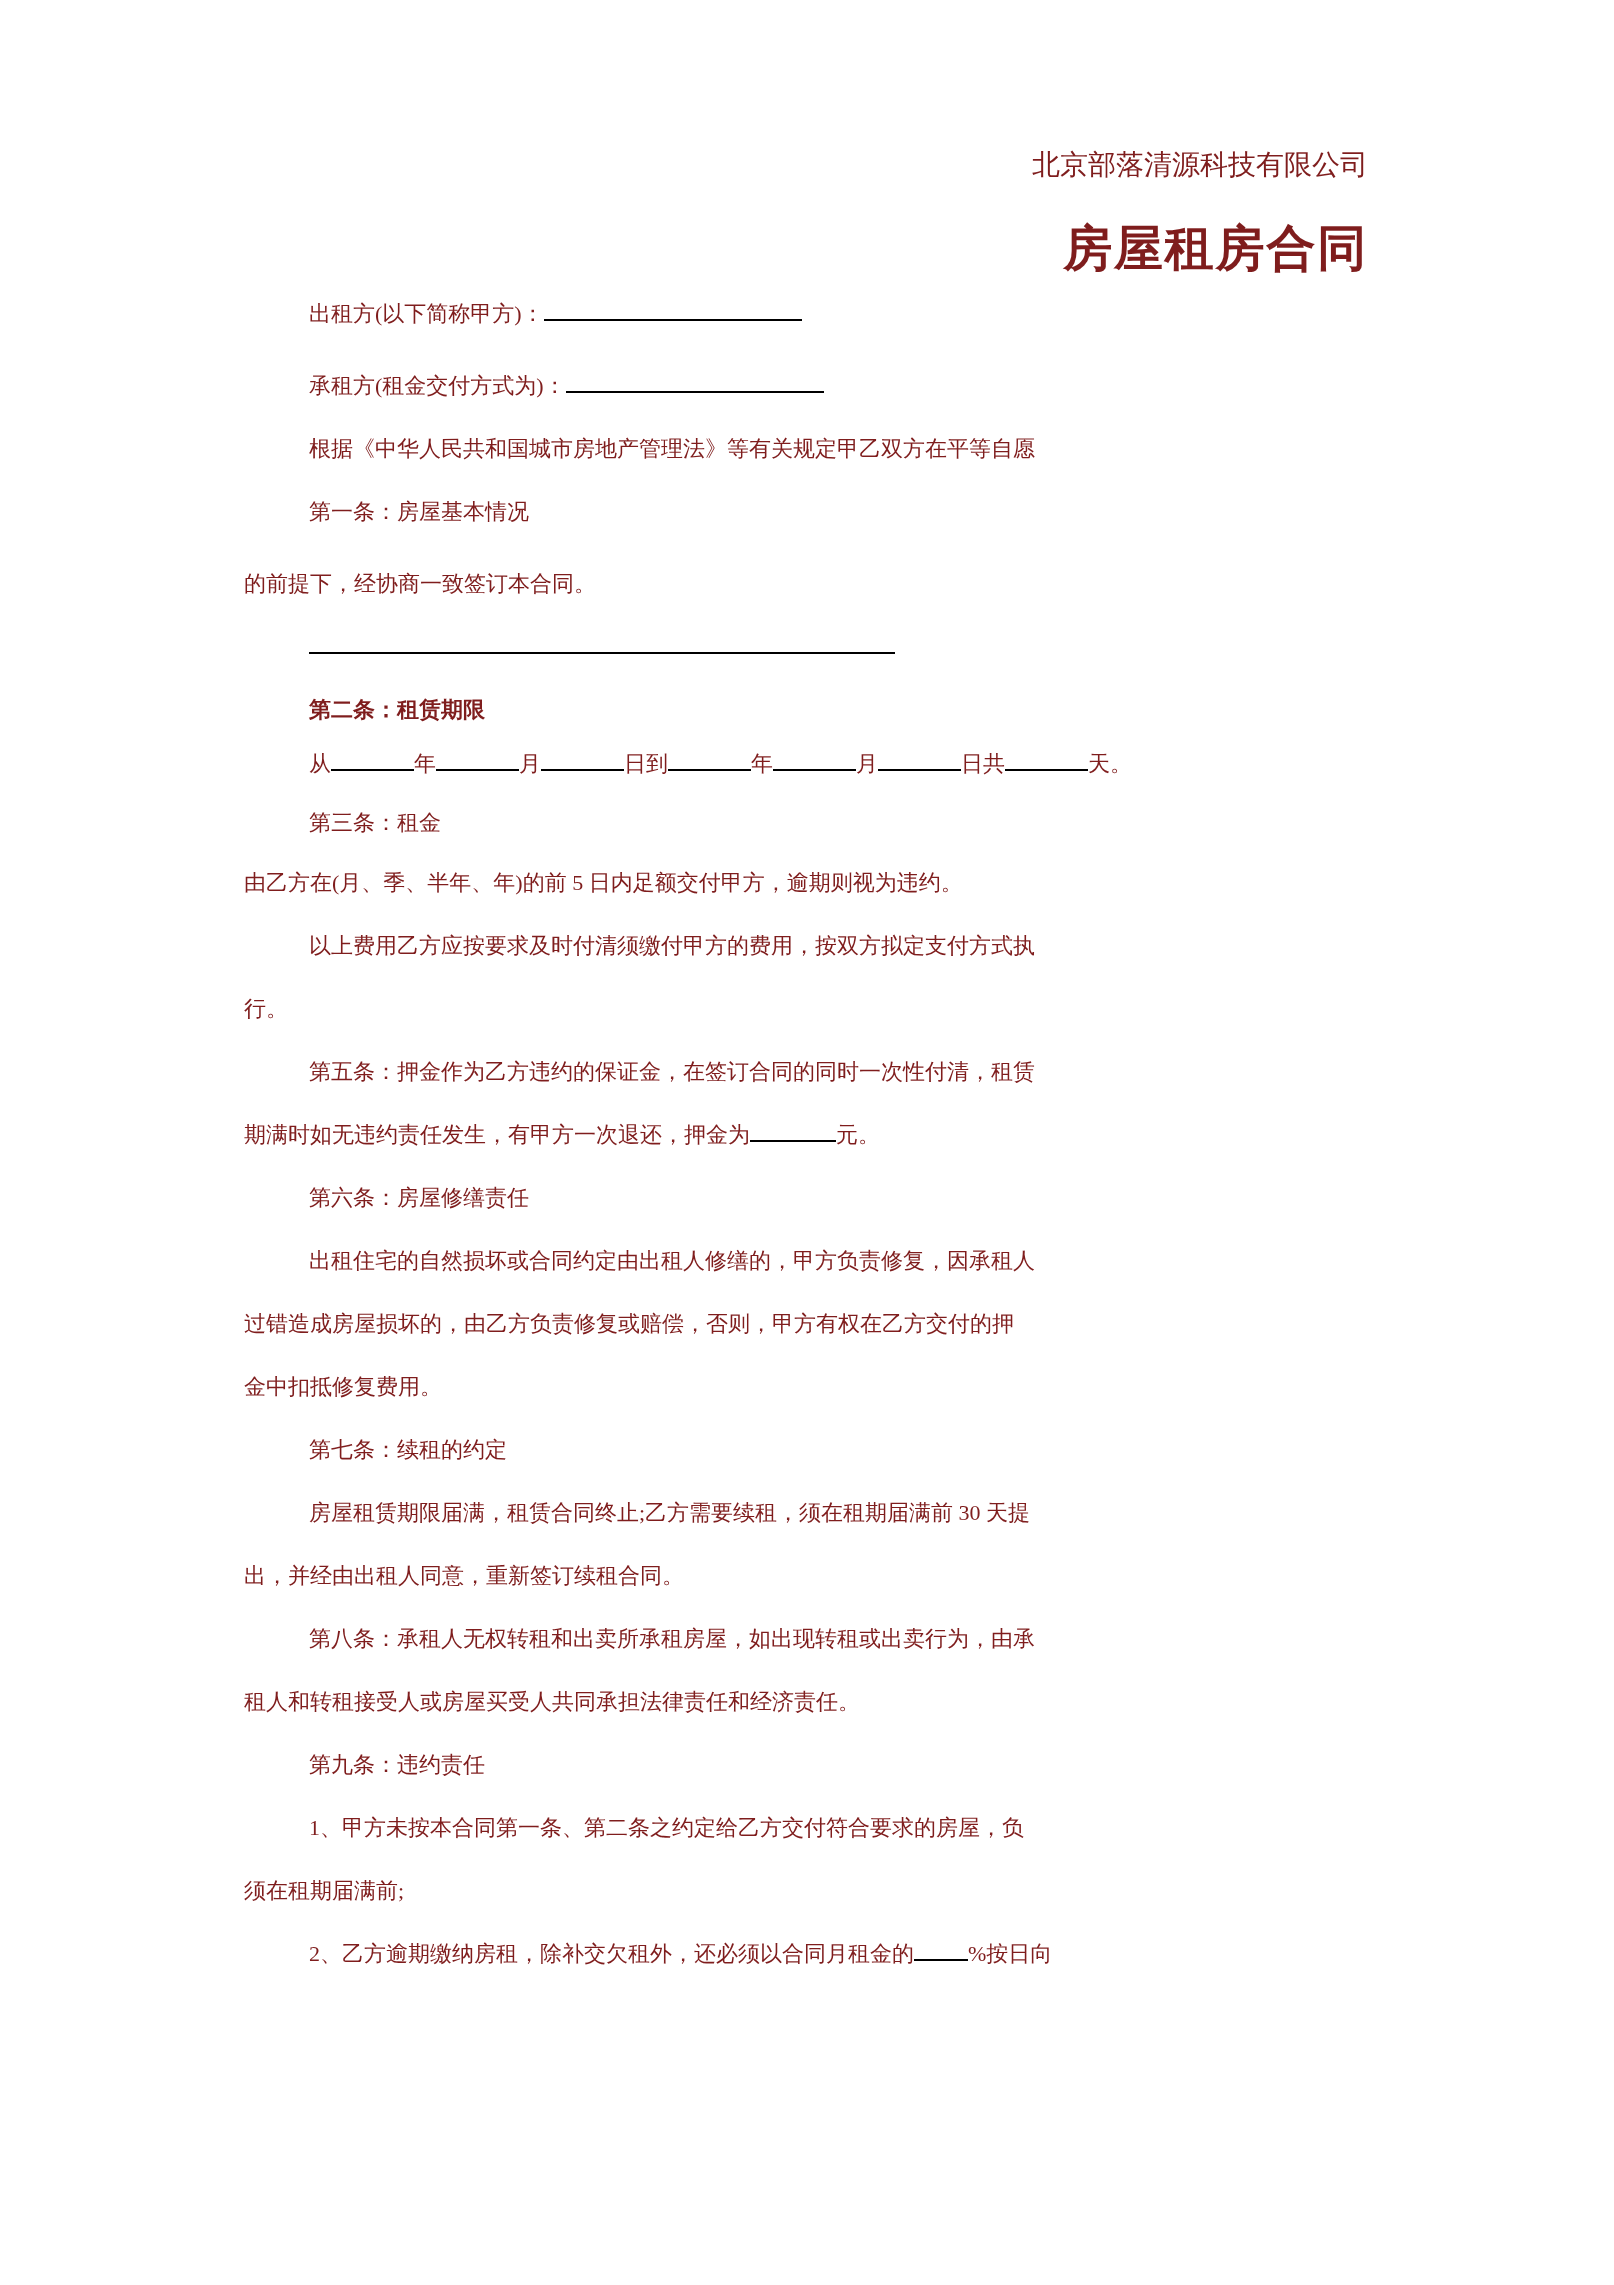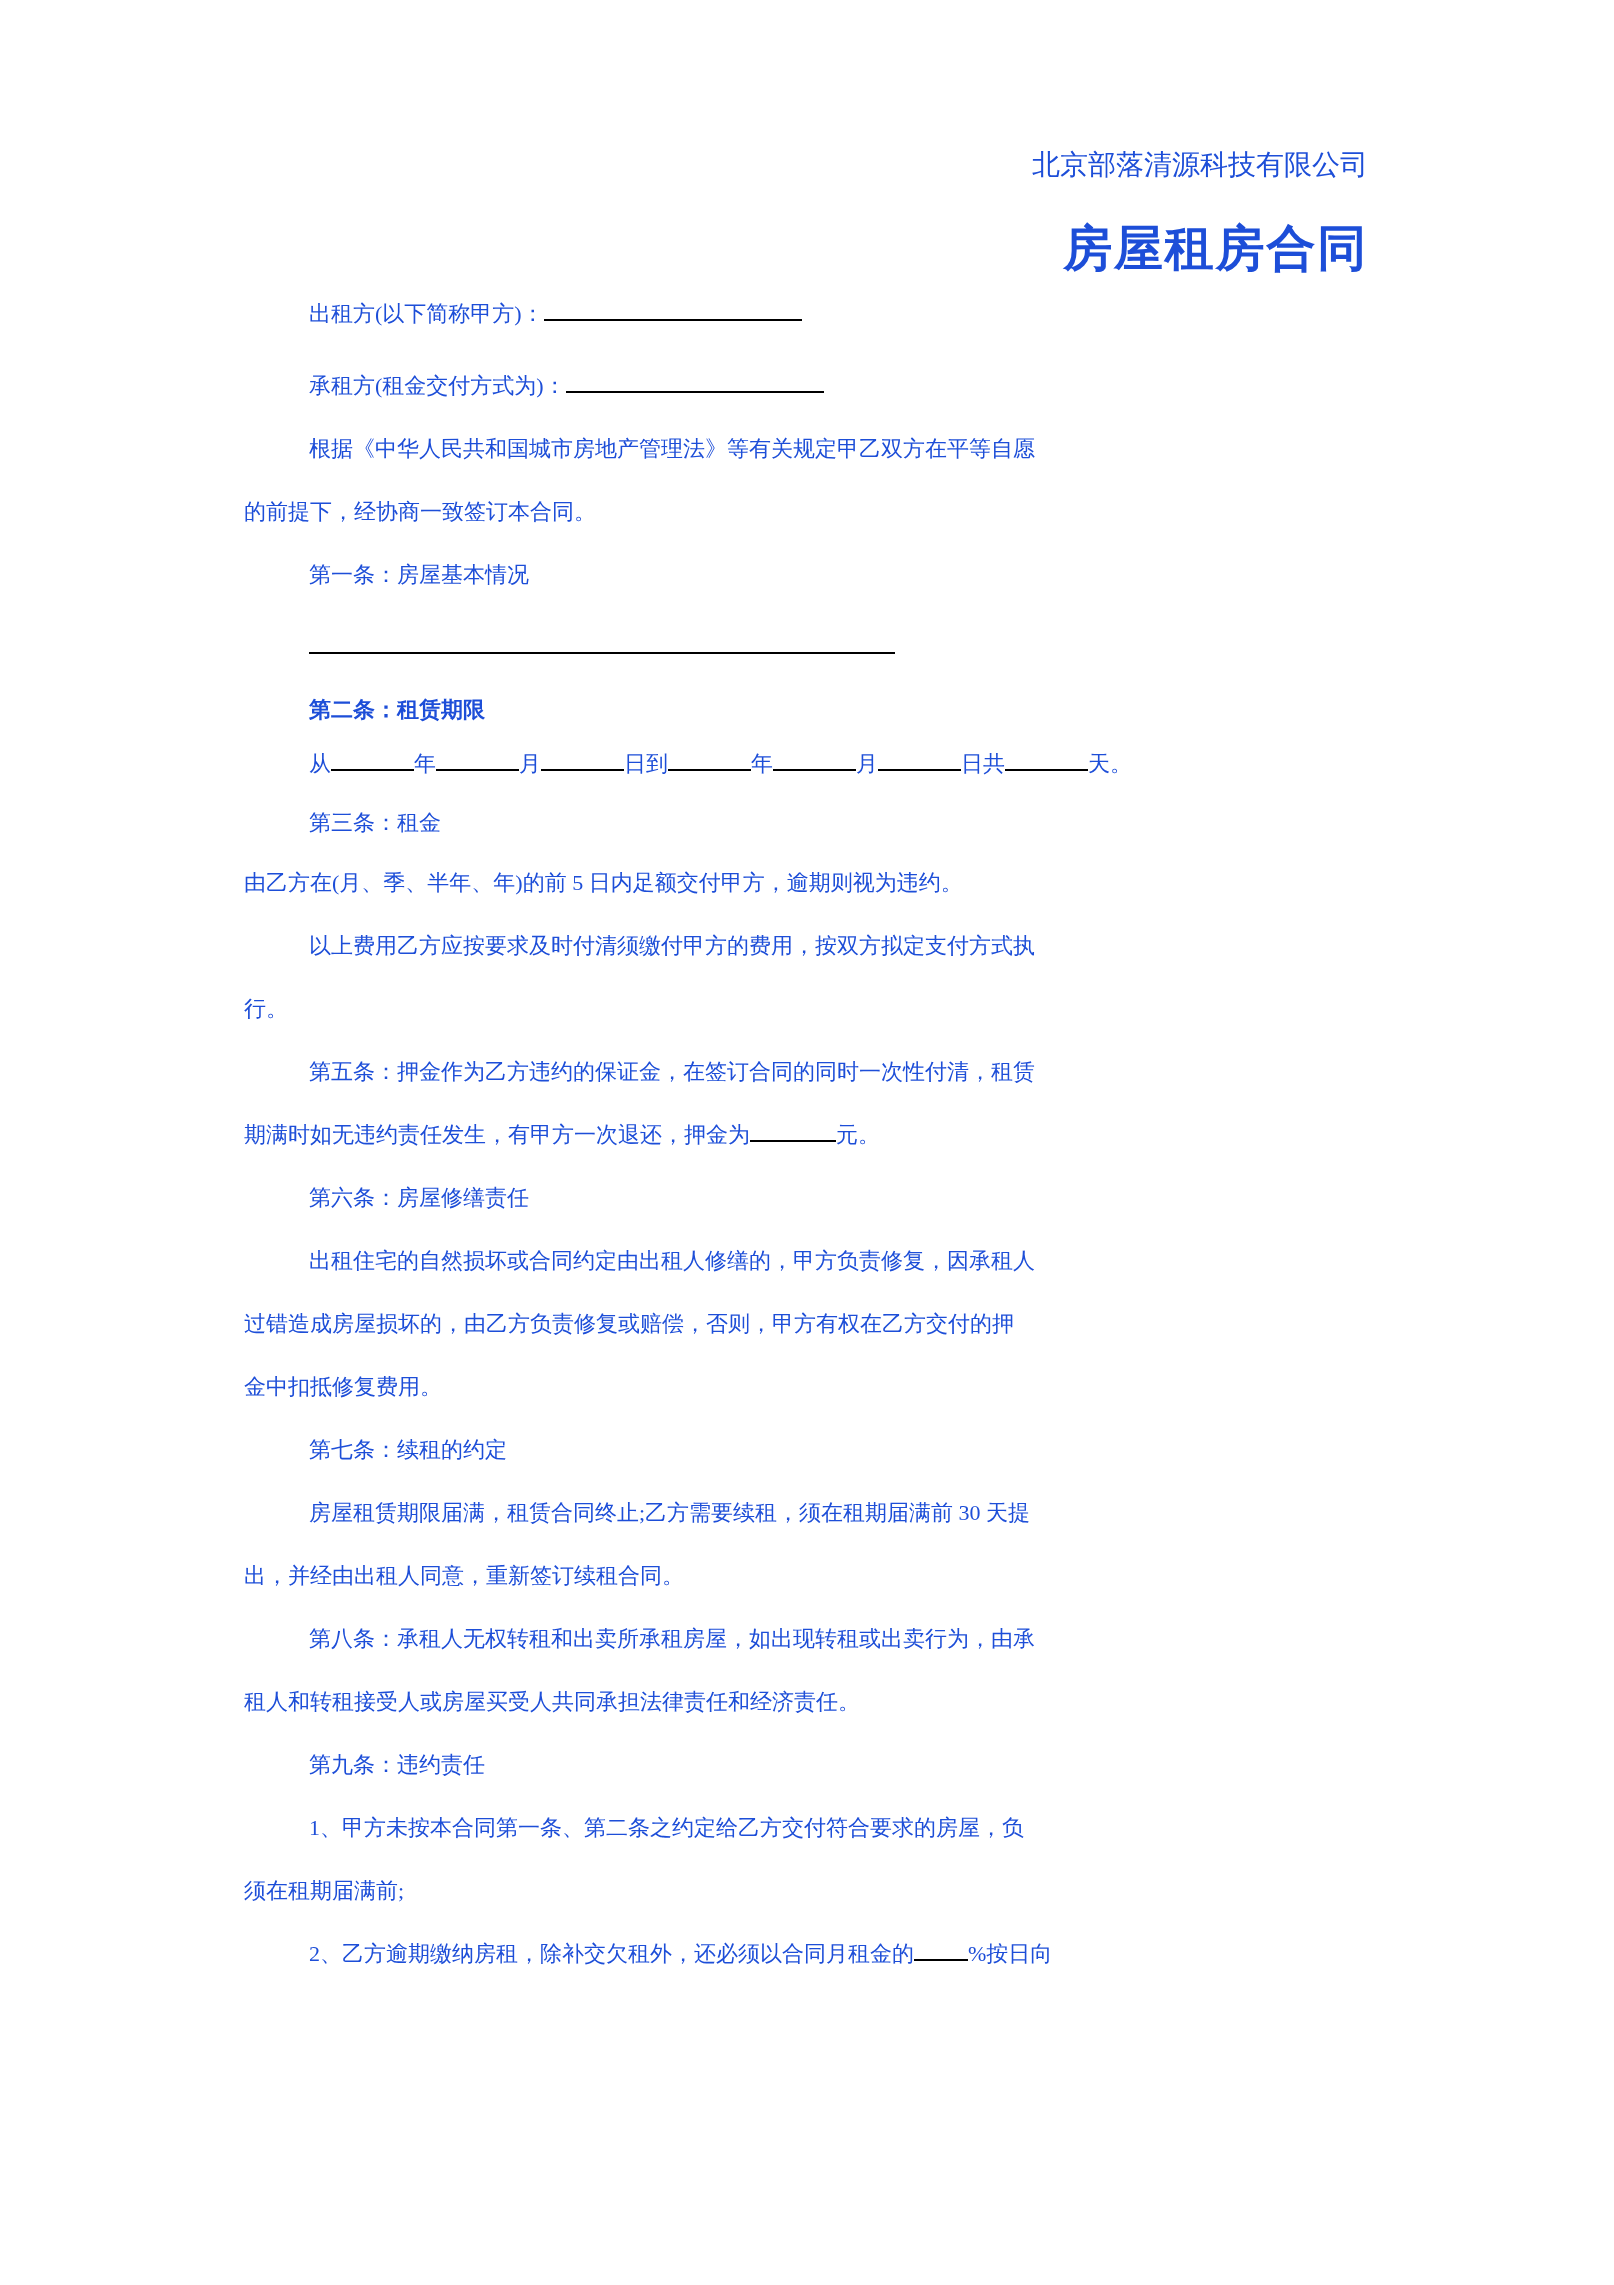--- a/index.html
+++ b/index.html
@@ -6,21 +6,21 @@
     margin: 0;
     padding: 0;
     background: #ffffff;
   }
   .page {
     position: relative;
     width: 1615px;
     height: 2285px;
     background: #ffffff;
     overflow: hidden;
-    color: #1d4ed8;
+    color: #7f1d1d;
     font-family: "Liberation Serif", "DejaVu Serif", serif;
   }
   .company {
     margin: 147px 247px 0 244px;
     font-size: 28px;
     line-height: 36px;
     text-align: right;
     white-space: nowrap;
   }
   .title {
@@ -54,22 +54,22 @@
 </head>
 <body>
 
 <div class="page">
   <div class="company">北京部落清源科技有限公司</div>
   <h1 class="title">房屋租房合同</h1>
   <div class="lines" id="lines">
       <div class="doc-line indent" style="margin-bottom: 9px;"><span>出租方(以下简称甲方)：</span><span class="fill-blank" style="width: 258px;"></span></div>
       <div class="doc-line indent"><span>承租方(租金交付方式为)：</span><span class="fill-blank" style="width: 258px;"></span></div>
       <div class="doc-line indent"><span>根据《中华人民共和国城市房地产管理法》等有关规定甲乙双方在平等自愿</span></div>
+      <div class="doc-line indent" style="margin-bottom: 9px;"><span>第一条：房屋基本情况</span></div>
       <div class="doc-line"><span>的前提下，经协商一致签订本合同。</span></div>
-      <div class="doc-line indent" style="margin-bottom: 9px;"><span>第一条：房屋基本情况</span></div>
       <div class="doc-line indent"><span class="fill-blank" style="width: 586px;"></span></div>
       <div class="doc-line indent" style="margin-bottom: -9px; font-weight: bold;"><span>第二条：租赁期限</span></div>
       <div class="doc-line indent" style="margin-bottom: -4.5px;"><span>从</span><span class="fill-blank" style="width: 83px;"></span><span>年</span><span class="fill-blank" style="width: 83px;"></span><span>月</span><span class="fill-blank" style="width: 83px;"></span><span>日到</span><span class="fill-blank" style="width: 83px;"></span><span>年</span><span class="fill-blank" style="width: 83px;"></span><span>月</span><span class="fill-blank" style="width: 83px;"></span><span>日共</span><span class="fill-blank" style="width: 83px;"></span><span>天。</span></div>
       <div class="doc-line indent" style="margin-bottom: -2.7px;"><span>第三条：租金</span></div>
       <div class="doc-line"><span>由乙方在(月、季、半年、年)的前 5 日内足额交付甲方，逾期则视为违约。</span></div>
       <div class="doc-line indent"><span>以上费用乙方应按要求及时付清须缴付甲方的费用，按双方拟定支付方式执</span></div>
       <div class="doc-line"><span>行。</span></div>
       <div class="doc-line indent"><span>第五条：押金作为乙方违约的保证金，在签订合同的同时一次性付清，租赁</span></div>
       <div class="doc-line"><span>期满时如无违约责任发生，有甲方一次退还，押金为</span><span class="fill-blank" style="width: 86px;"></span><span>元。</span></div>
       <div class="doc-line indent"><span>第六条：房屋修缮责任</span></div>

